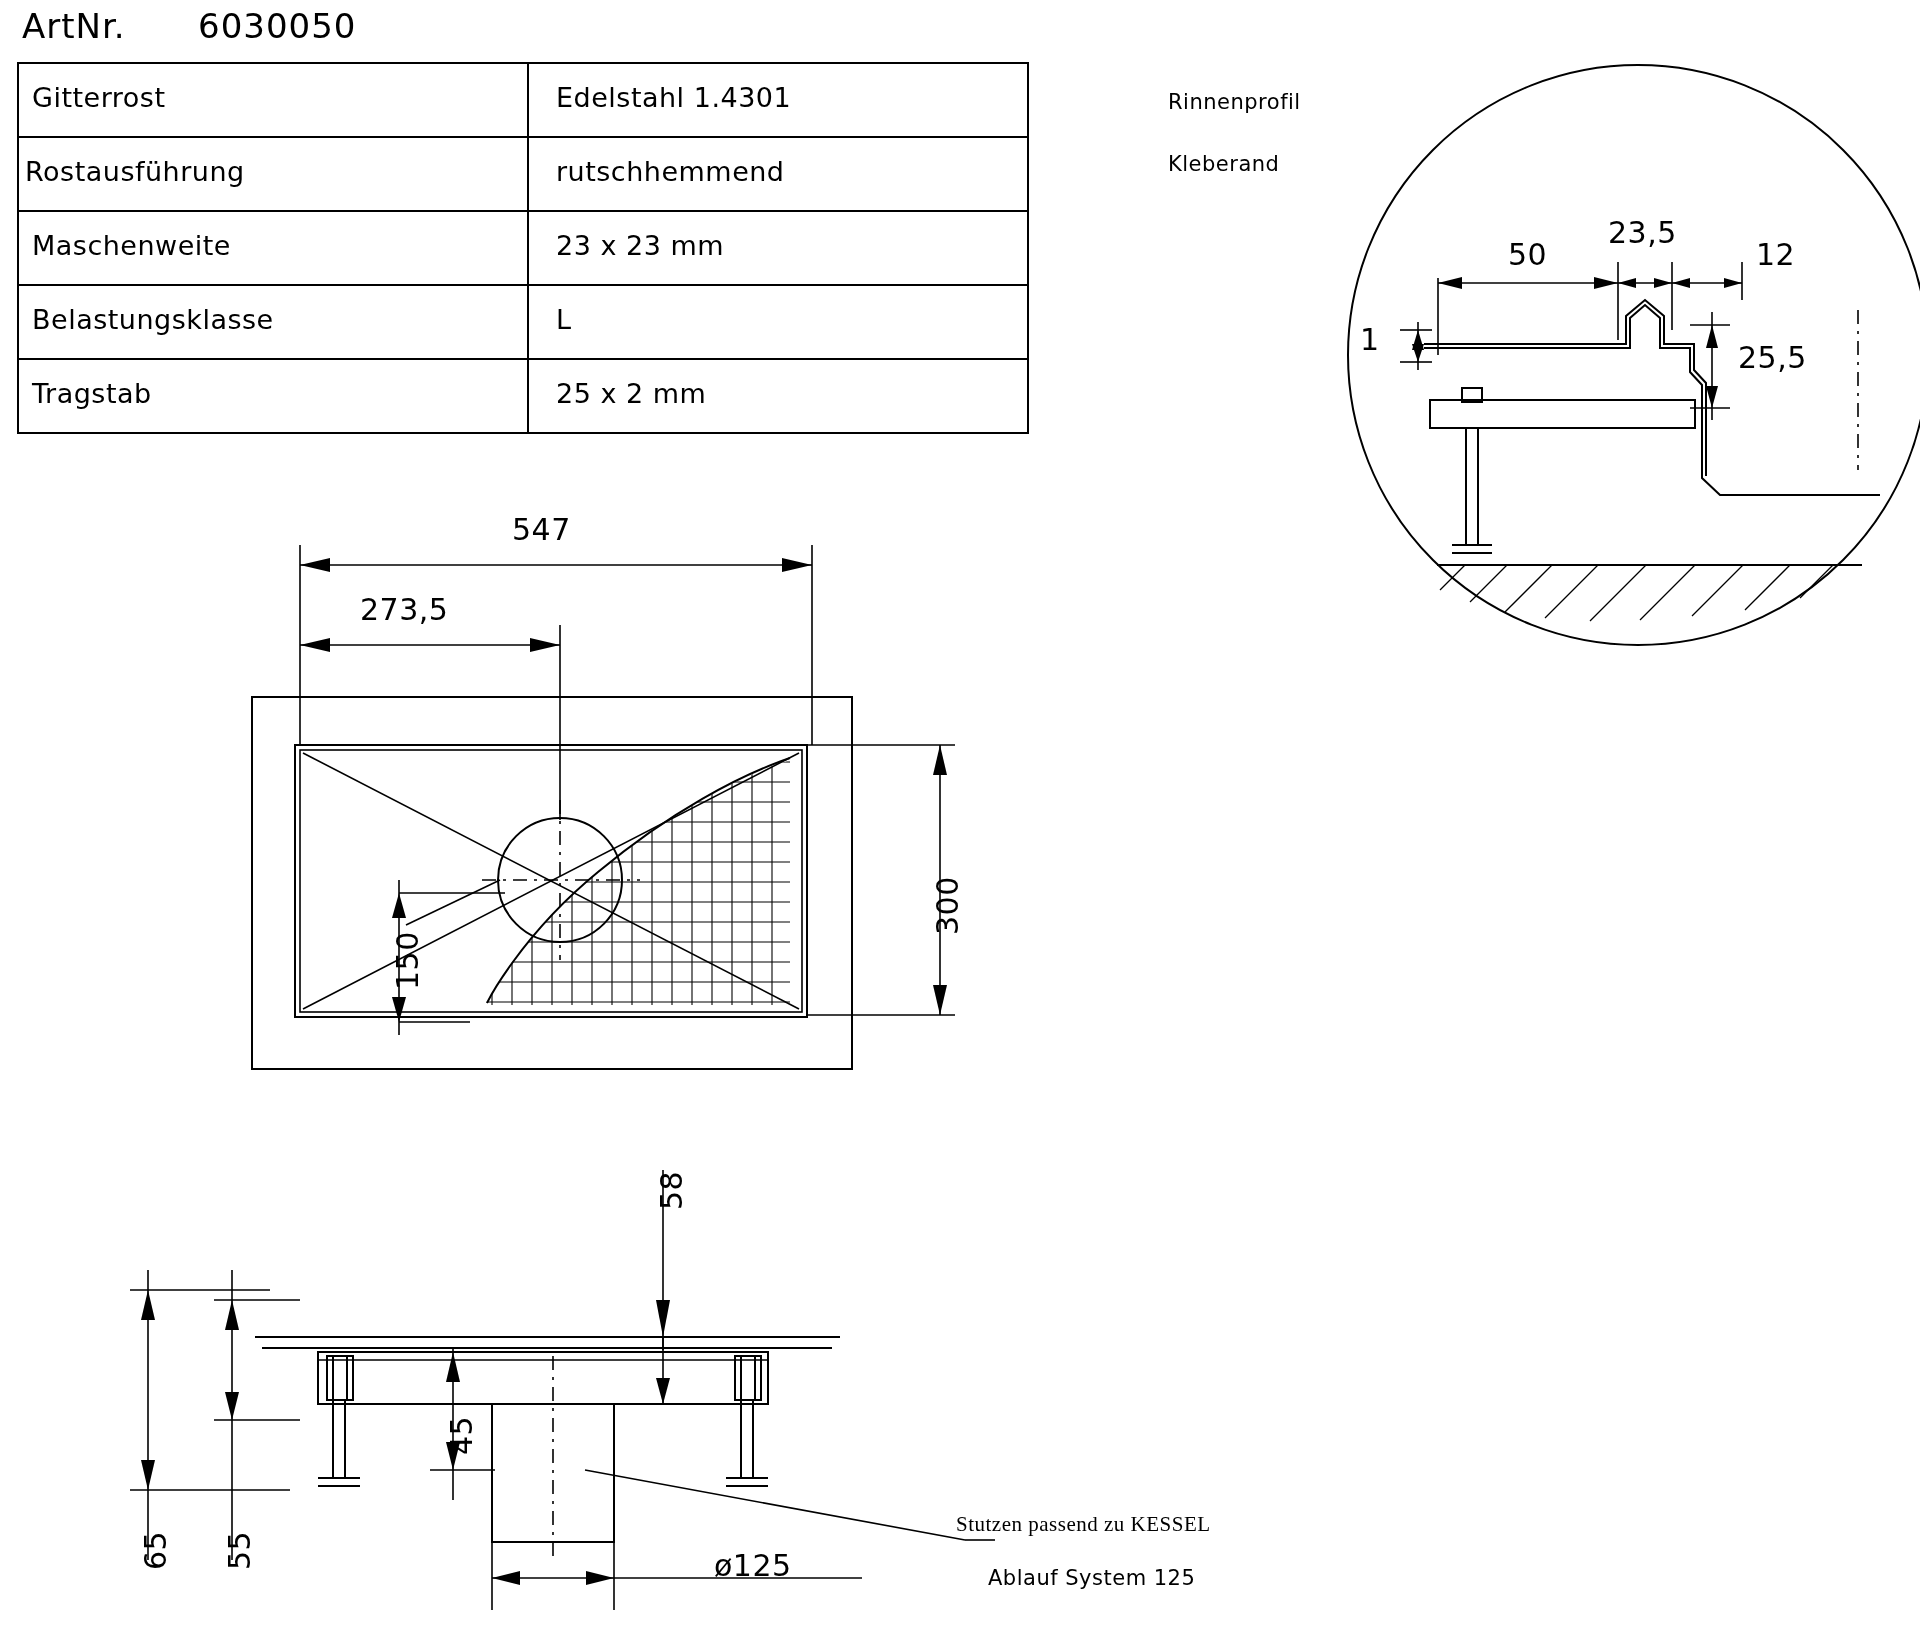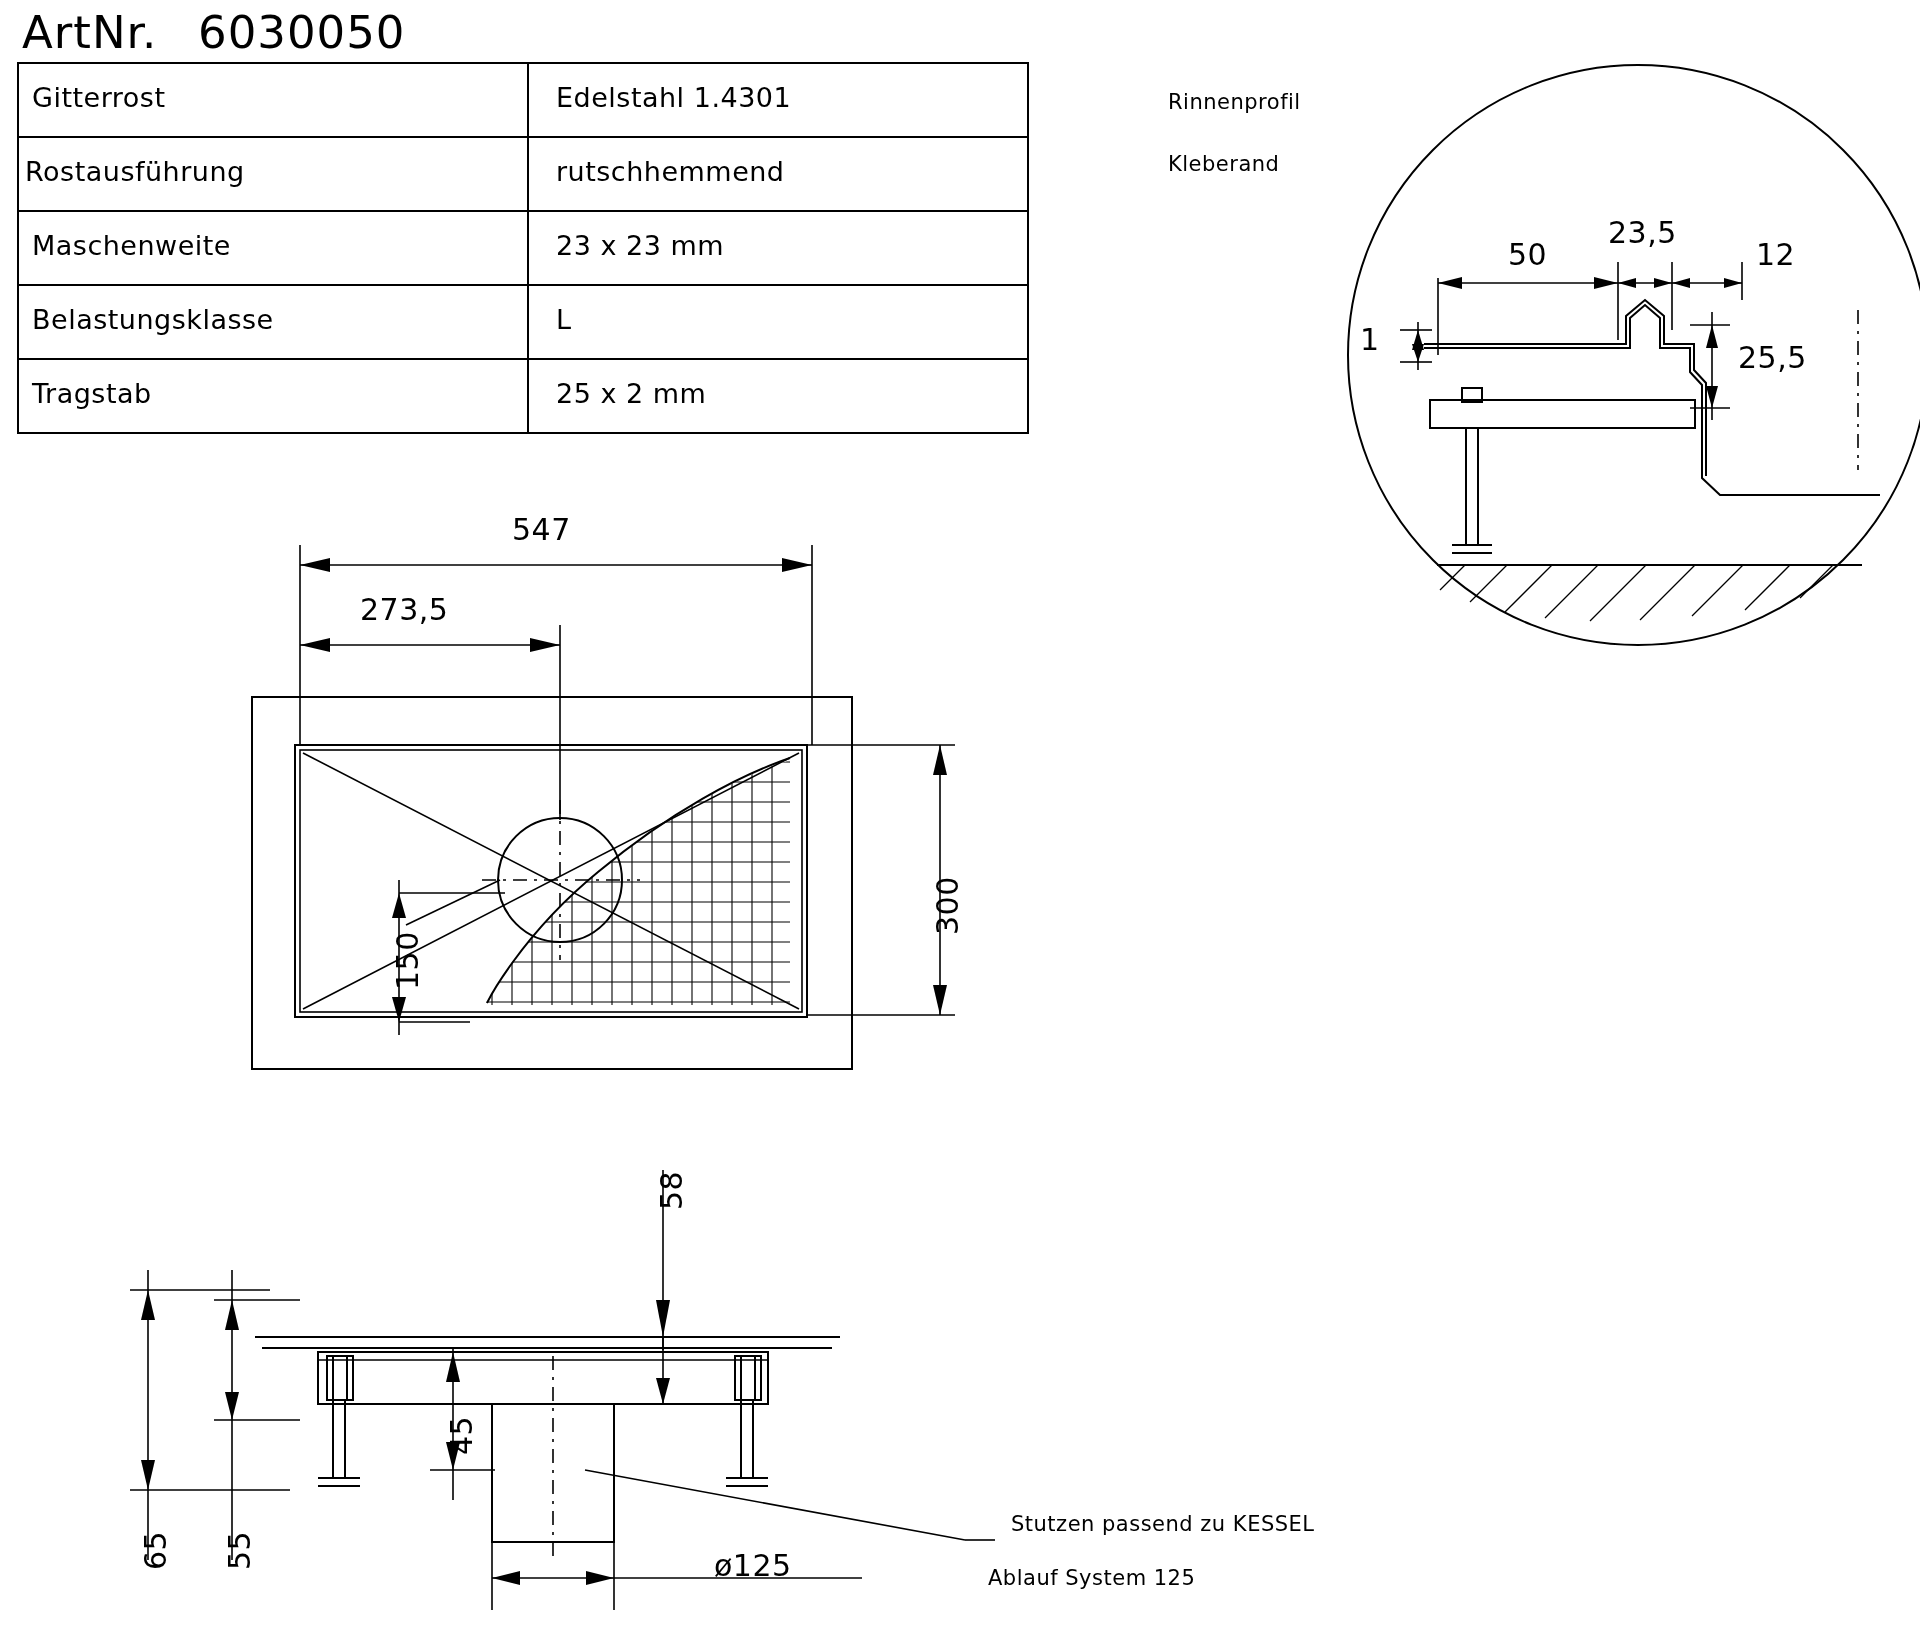--- a/index.html
+++ b/index.html
@@ -1,19 +1,19 @@
 <!DOCTYPE html>
 <html><head>
 <meta charset="utf-8">
 <style>
   html,body{margin:0;padding:0;background:#ffffff;}
   body{width:1920px;height:1629px;position:relative;font-family:"DejaVu Sans",sans-serif;color:#000;}
   #sheet{position:absolute;left:0;top:0;width:1920px;height:1629px;overflow:hidden;}
   .txt{position:absolute;white-space:pre;font-family:"DejaVu Sans",sans-serif;color:#000;}
-  .artnr{font-size:45px;letter-spacing:1px;}
+  .artnr{font-size:34px;letter-spacing:1px;}
   .tbl-txt{font-size:27px;letter-spacing:0.5px;}
   .dim{font-size:30px;letter-spacing:0.5px;}
   .note{font-size:21px;letter-spacing:0.5px;}
   .vert{transform-origin:0 0;}
   svg{position:absolute;left:0;top:0;}
   .ln{stroke:#000;stroke-width:2;fill:none;}
   .ln-thin{stroke:#000;stroke-width:1.6;fill:none;}
   .ln-dash{stroke:#000;stroke-width:1.6;fill:none;stroke-dasharray:14 7 3 7;}
   .ln-hair{stroke:#000;stroke-width:1.3;fill:none;}
   .fillblk{fill:#000;stroke:none;}
@@ -261,16 +261,16 @@
   <div class="txt dim" style="left:360px;top:592px;">273,5</div>
   <div class="txt dim vert" style="left:930px;top:935px;transform:rotate(-90deg);">300</div>
   <div class="txt dim vert" style="left:390px;top:990px;transform:rotate(-90deg);">150</div>
 
   <div class="txt dim vert" style="left:654px;top:1210px;transform:rotate(-90deg);">58</div>
   <div class="txt dim vert" style="left:444px;top:1455px;transform:rotate(-90deg);">45</div>
   <div class="txt dim vert" style="left:138px;top:1570px;transform:rotate(-90deg);">65</div>
   <div class="txt dim vert" style="left:222px;top:1570px;transform:rotate(-90deg);">55</div>
   <div class="txt dim" style="left:714px;top:1548px;">ø125</div>
 
-  <div class="txt note" style="left:1011px;top:1512px;">Stutzen passend zu KESSEL</div>
+  <div class="txt note" style="left:956px;top:1512px;font-family:Liberation Serif, serif;">Stutzen passend zu KESSEL</div>
   <div class="txt note" style="left:988px;top:1566px;">Ablauf System 125</div>
 
 </div>
 
 </body></html>

